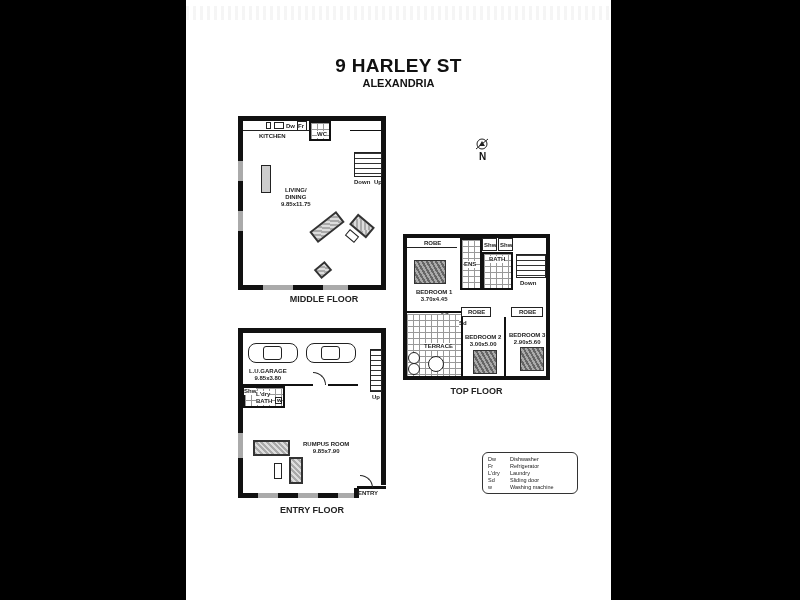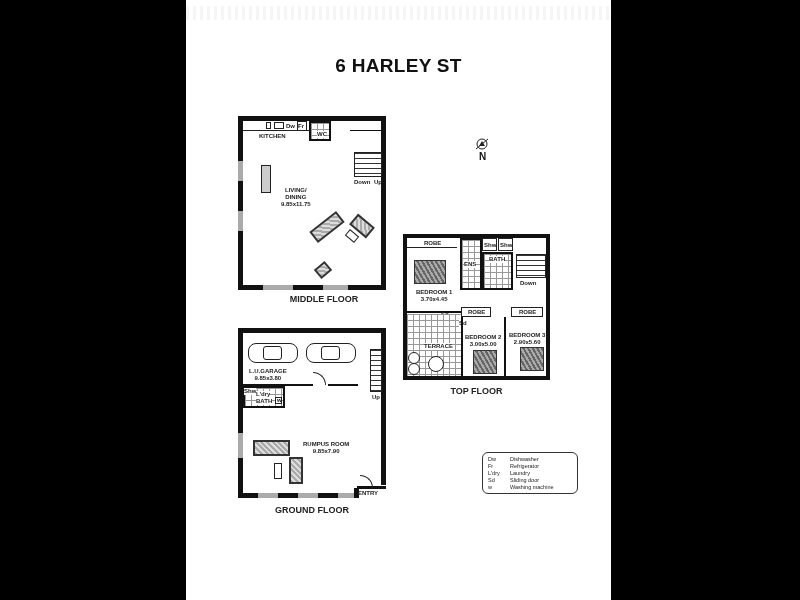--- a/index.html
+++ b/index.html
@@ -26,21 +26,22 @@
   .legend .k{width:22px;}
   .door{position:absolute;border:1px solid #222;border-radius:0 100% 0 0;border-left:none;border-bottom:none;}
   .grey{position:absolute;background:#aaa;}
 </style>
 </head>
 <body>
 
 <div class="page">
   <div class="scanline"></div>
 
-  <div class="title t1">6 HARLEY ST</div>
+  <div class="title t1">9 HARLEY ST</div>
+  <div class="title t2">ALEXANDRIA</div>
 
   <div class="abs" style="left:289px;top:137px;width:14px;height:14px;">
     <svg width="14" height="14" viewBox="0 0 14 14">
         <circle cx="7" cy="7" r="5" fill="none" stroke="#222" stroke-width="1"></circle>
         <line x1="1" y1="12" x2="13" y2="2" stroke="#222" stroke-width="1"></line>
         <polygon points="7,4 10,9 4,9" fill="#222"></polygon>
       </svg>
   </div>
   <div class="abs" style="left:293px;top:151px;font-size:10px;font-weight:bold;color:#111;">N</div>
 
@@ -152,21 +153,21 @@
   <div class="box" style="left:89px;top:397px;width:7px;height:7px;"></div>
   <div class="lbl" style="left:91px;top:397px;">w</div>
 
   <div class="sofa" style="left:67px;top:440px;width:37px;height:16px;"></div>
   <div class="sofa" style="left:103px;top:457px;width:14px;height:27px;"></div>
   <div class="box" style="left:88px;top:463px;width:8px;height:16px;"></div>
   <div class="lbl" style="left:117px;top:441px;">
     <span>RUMPUS ROOM</span><br>
     <span>9.85x7.90</span>
   </div>
-  <div class="cap" style="left:52px;top:505px;width:148px;">GROUND FLOOR</div>
+  <div class="cap" style="left:52px;top:505px;width:148px;">ENTRY FLOOR</div>
 
   <div class="legend">
     <div class="row">
         <span class="k">Dw</span>
         <span>Dishwasher</span>
       </div>
     <div class="row">
         <span class="k">Fr</span>
         <span>Refrigerator</span>
       </div>

